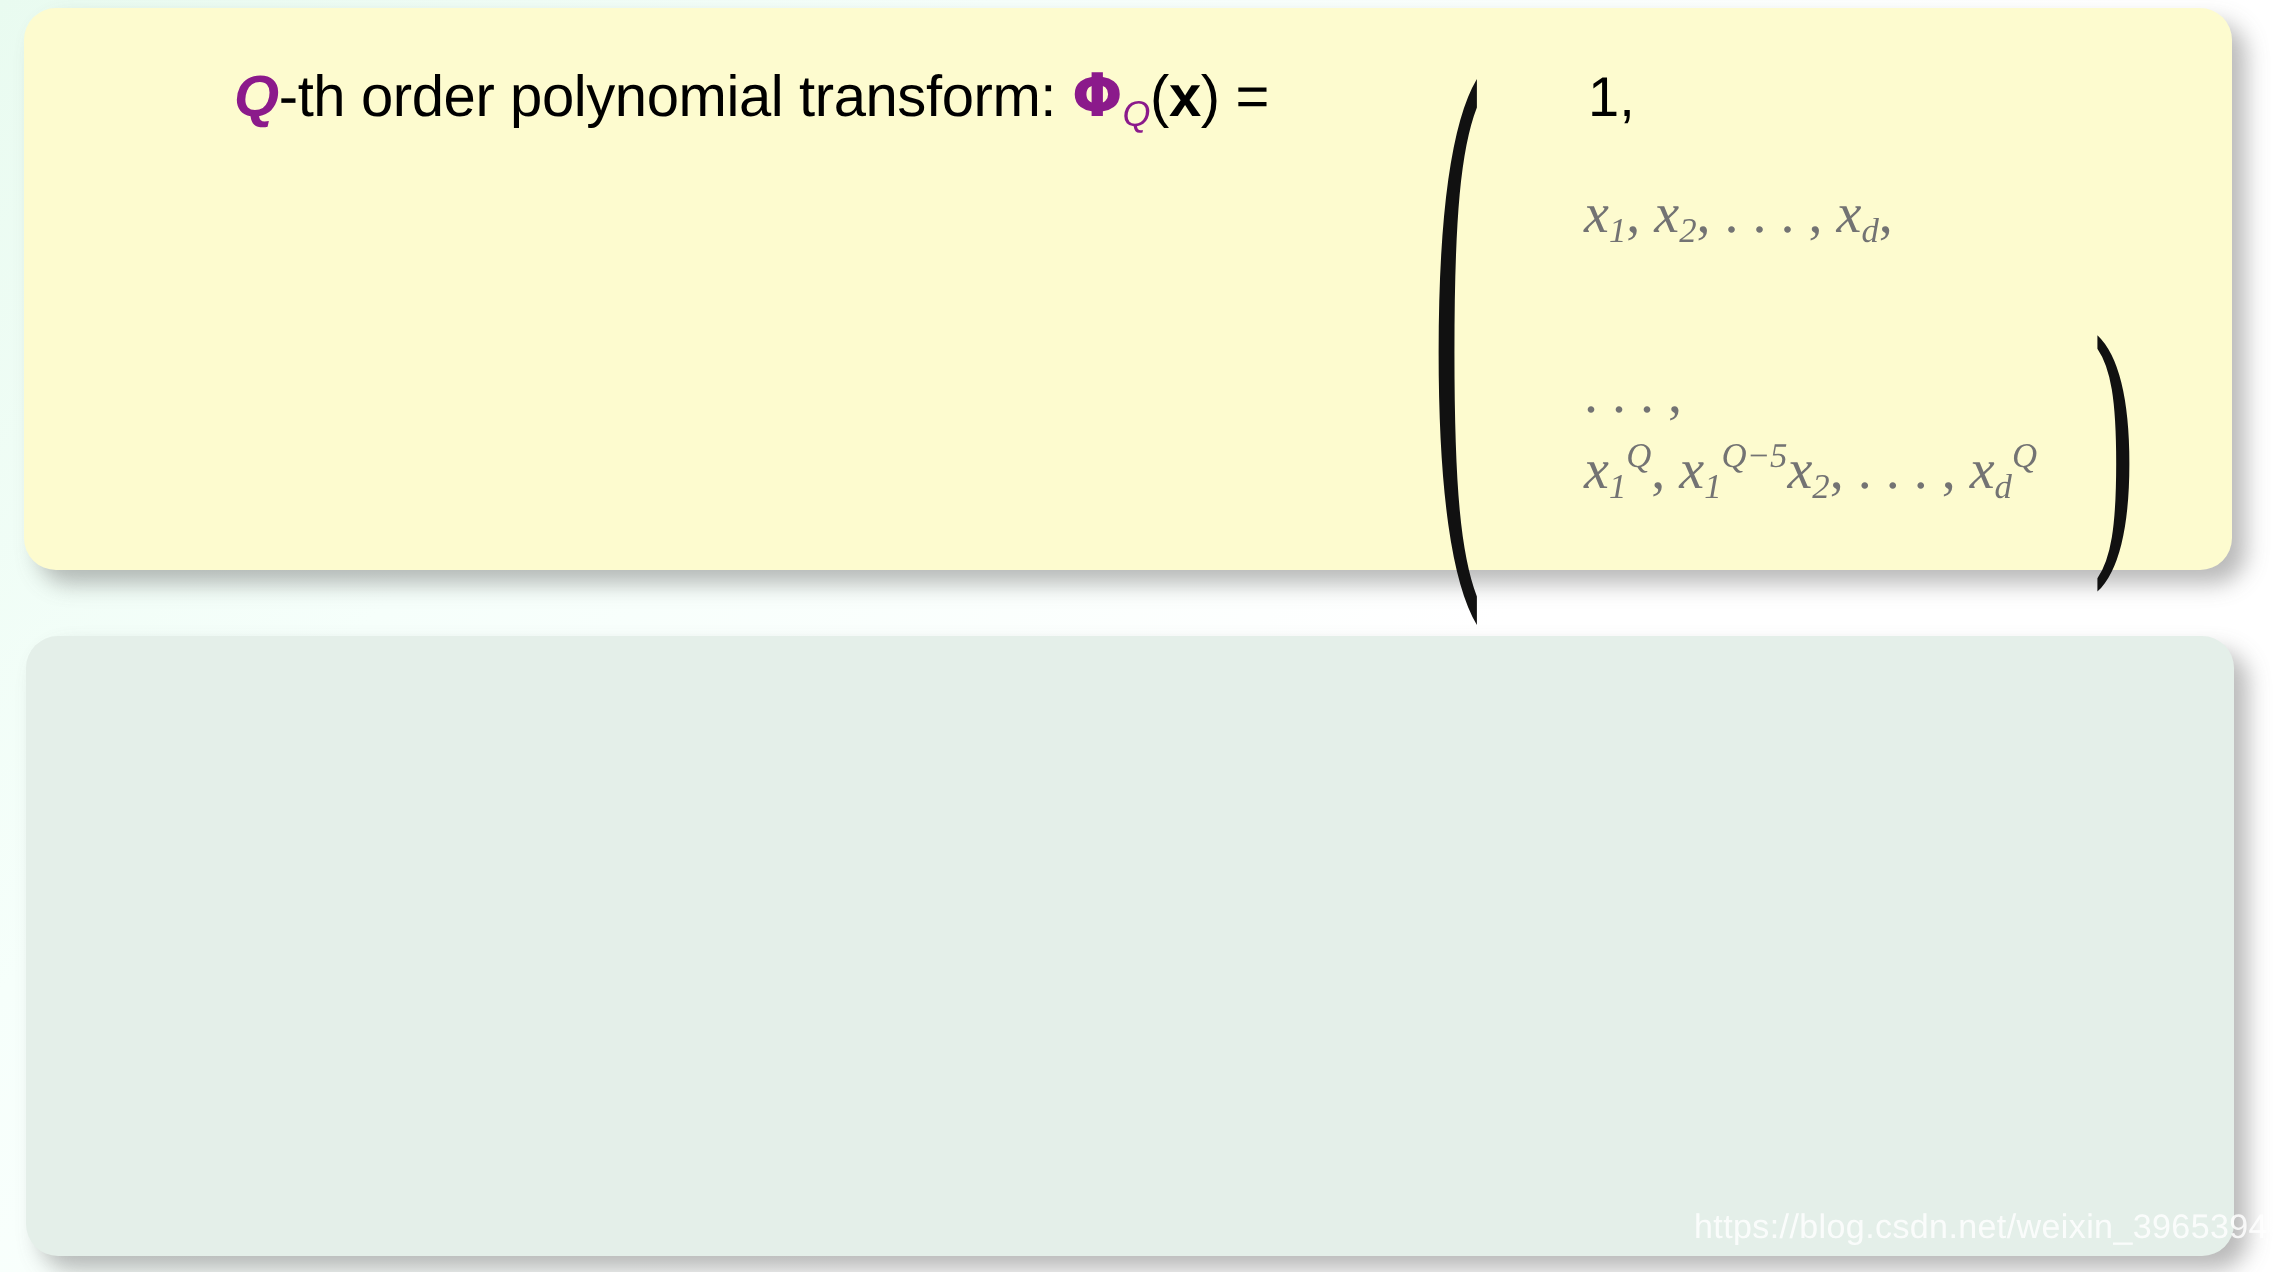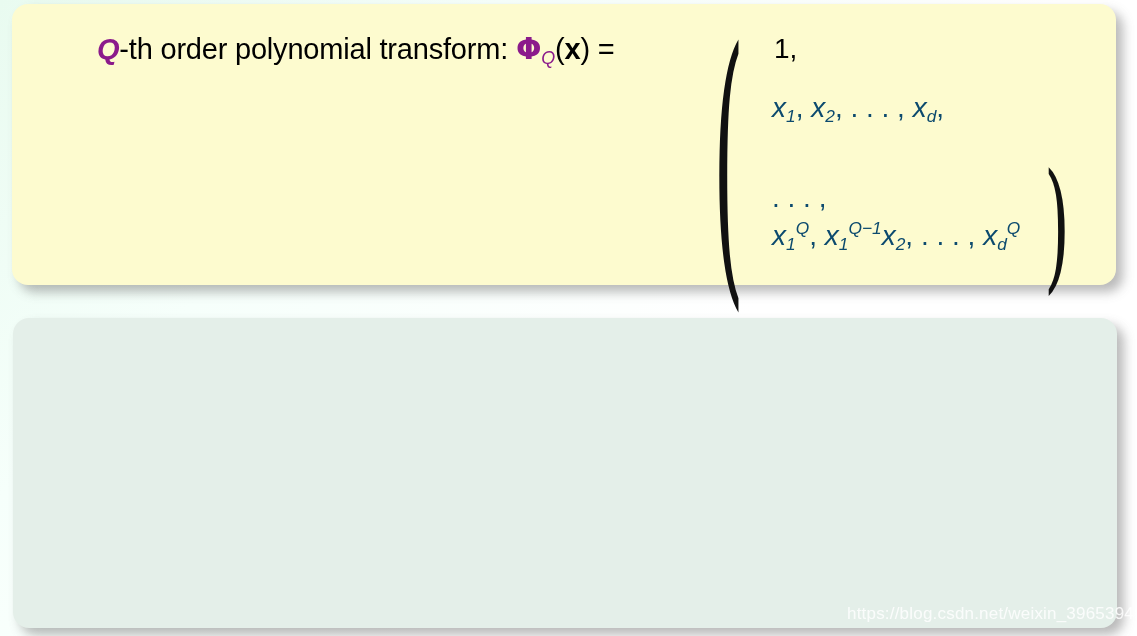--- a/index.html
+++ b/index.html
@@ -34,25 +34,26 @@
     width: 1104px;
     height: 310px;
     background: #e4efe9;
   }
 
   
   .mathline {
     position: absolute;
     white-space: nowrap;
     color: #000000;
+    margin-left: 20px;
   }
   .it    { font-style: italic; }
   .bold  { font-weight: bold; }
   .purple{ color: #8b1a8b; }
-  .blue  { color: #0c4a6e; }
+  .blue  { color: #737373; font-family: Liberation Serif, serif; }
 
   sub, sup {
     font-size: 0.62em;
     line-height: 0;
   }
   sub { vertical-align: -0.28em; }
   sup { vertical-align: 0.62em; }
 
   
   .bigparen {
@@ -129,21 +130,21 @@
   <div class="mathline" id="row-one">1,</div>
 
   <div class="mathline rowmath blue" id="row-linear">
     <span class="it">x</span><sub class="it">1</sub>, <span class="it">x</span><sub class="it">2</sub>, . . . , <span class="it">x</span><sub class="it">d</sub>,
   </div>
 
 
   <div class="mathline rowmath blue" id="row-dots">. . . ,</div>
 
   <div class="mathline rowmath blue" id="row-power">
-    <span class="it">x</span><sub class="it">1</sub><sup class="it">Q</sup>, <span class="it">x</span><sub class="it">1</sub><sup class="it">Q−1</sup><span class="it">x</span><sub class="it">2</sub>, . . . , <span class="it">x</span><sub class="it">d</sub><sup class="it">Q</sup>
+    <span class="it">x</span><sub class="it">1</sub><sup class="it">Q</sup>, <span class="it">x</span><sub class="it">1</sub><sup class="it">Q−5</sup><span class="it">x</span><sub class="it">2</sub>, . . . , <span class="it">x</span><sub class="it">d</sub><sup class="it">Q</sup>
   </div>
 </div>
 
 <div class="panel" id="dimensions-panel">
 
   
   
 
   
   

